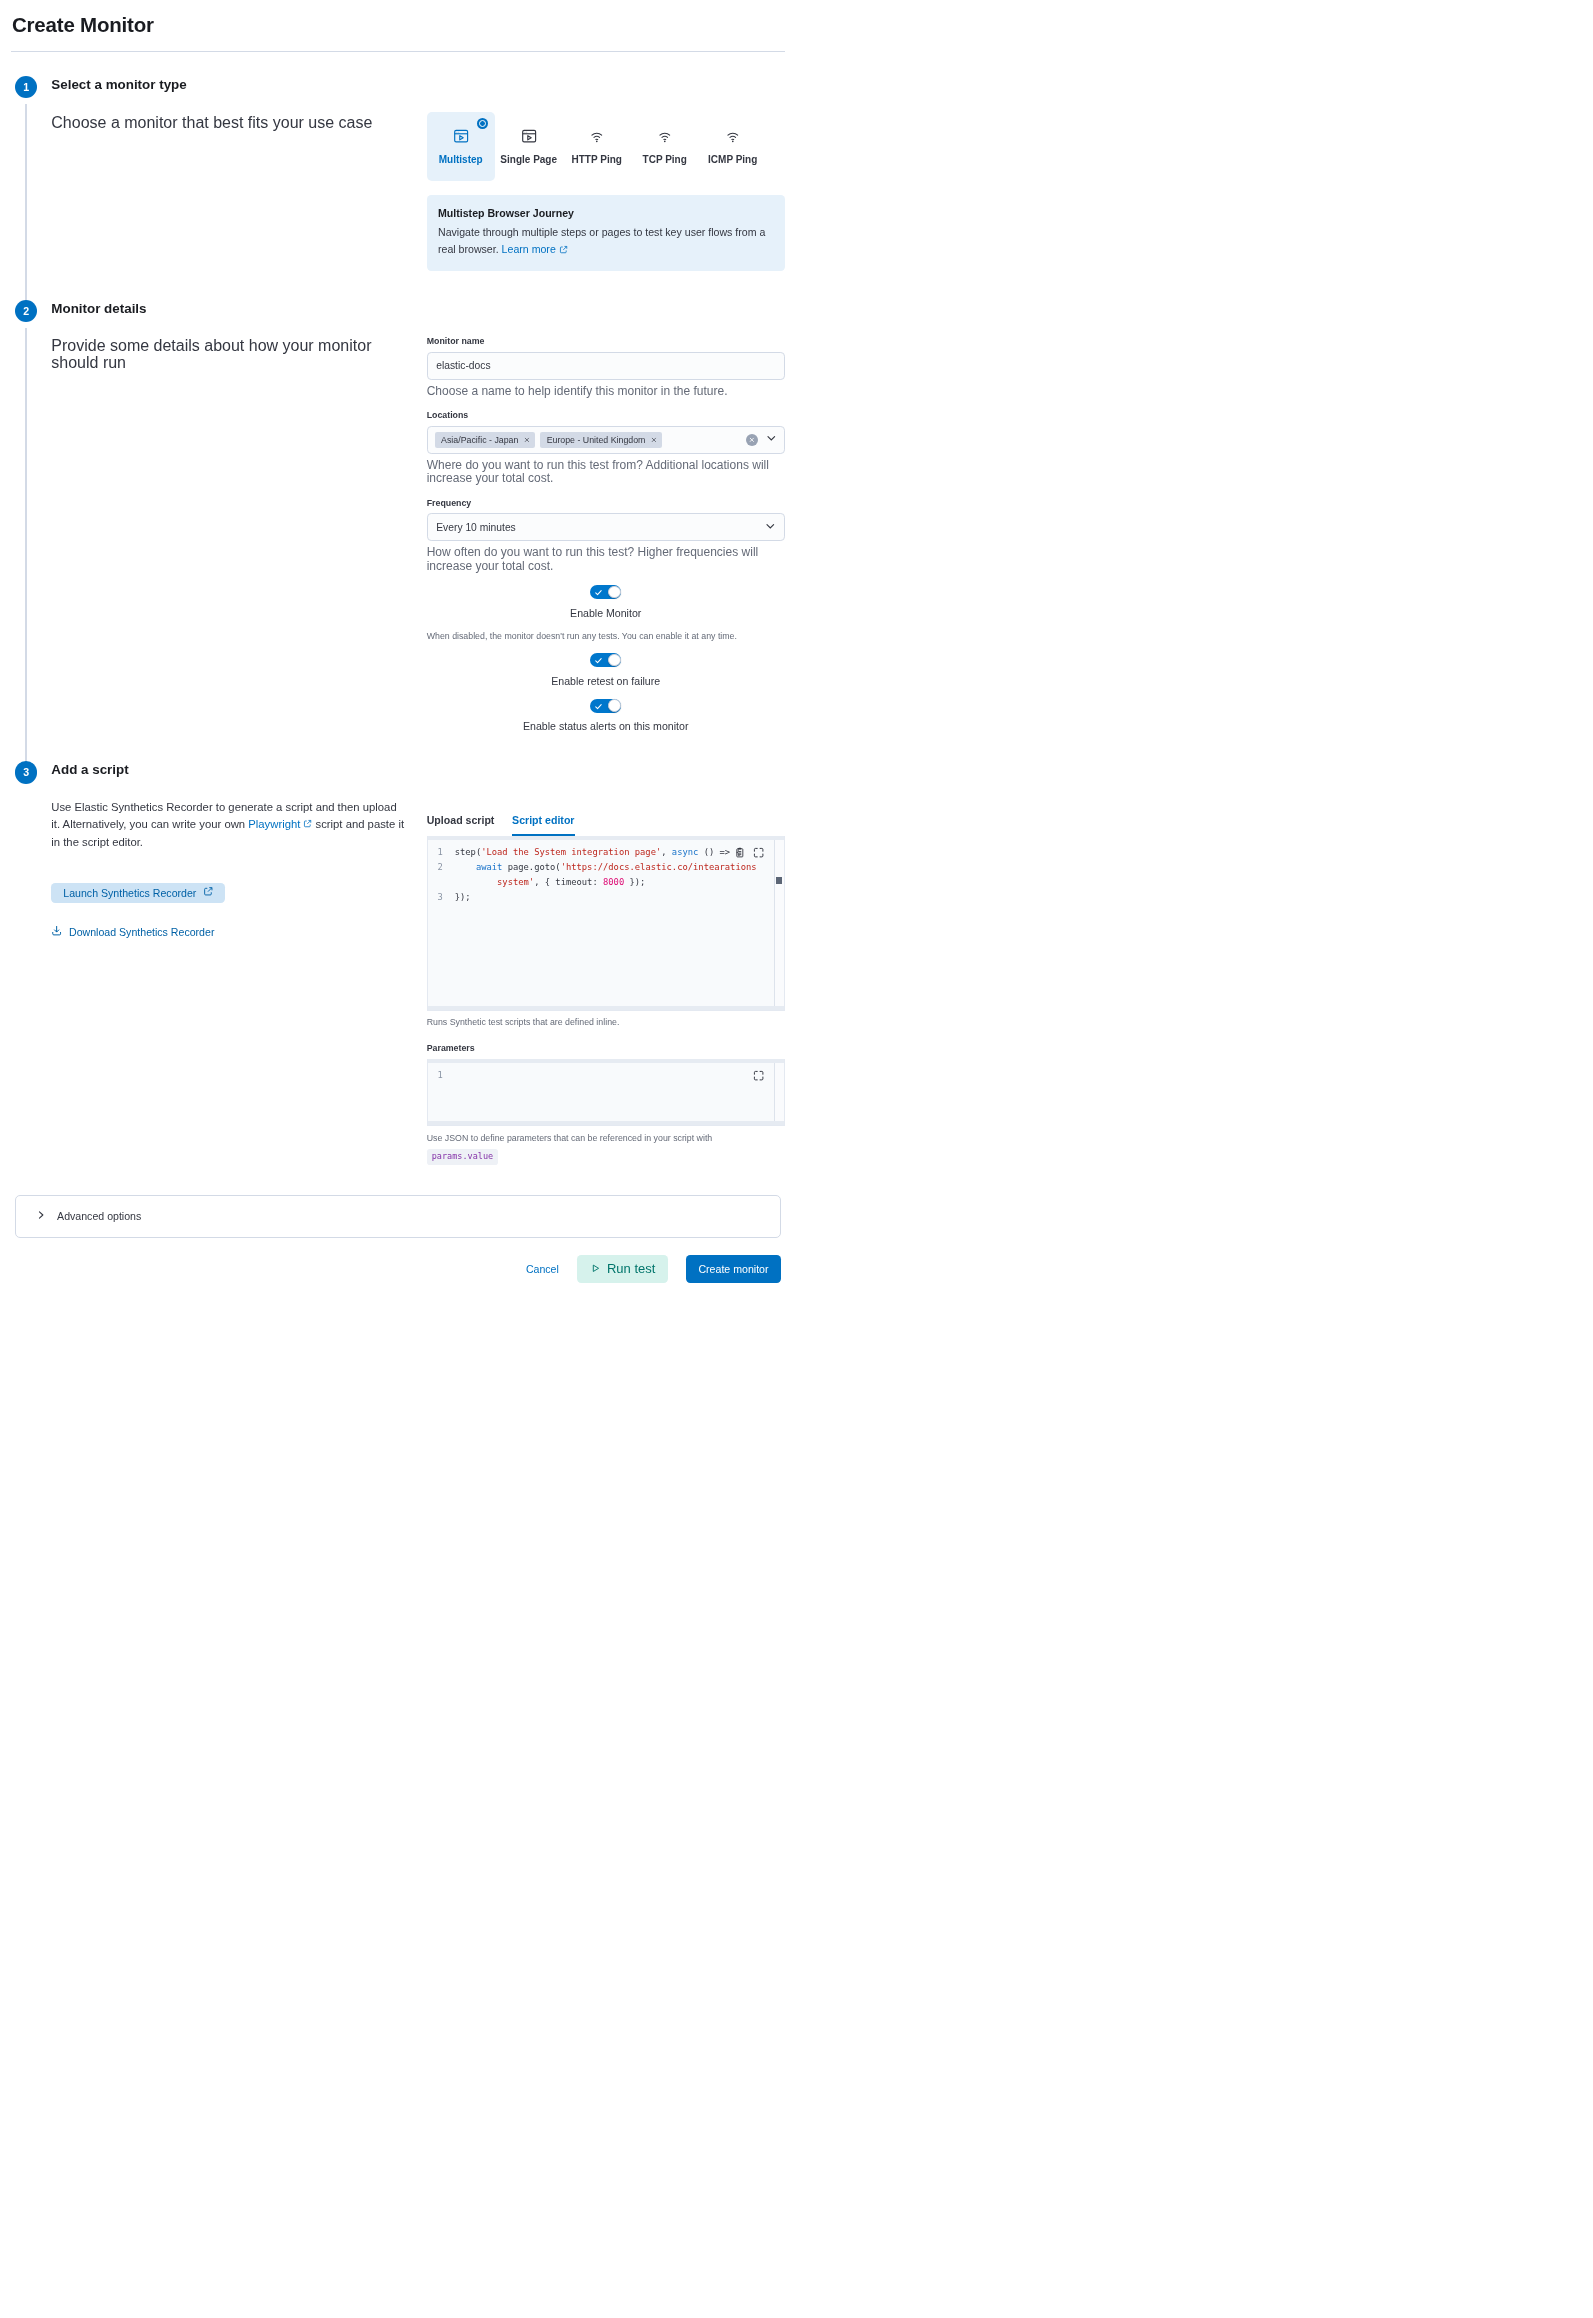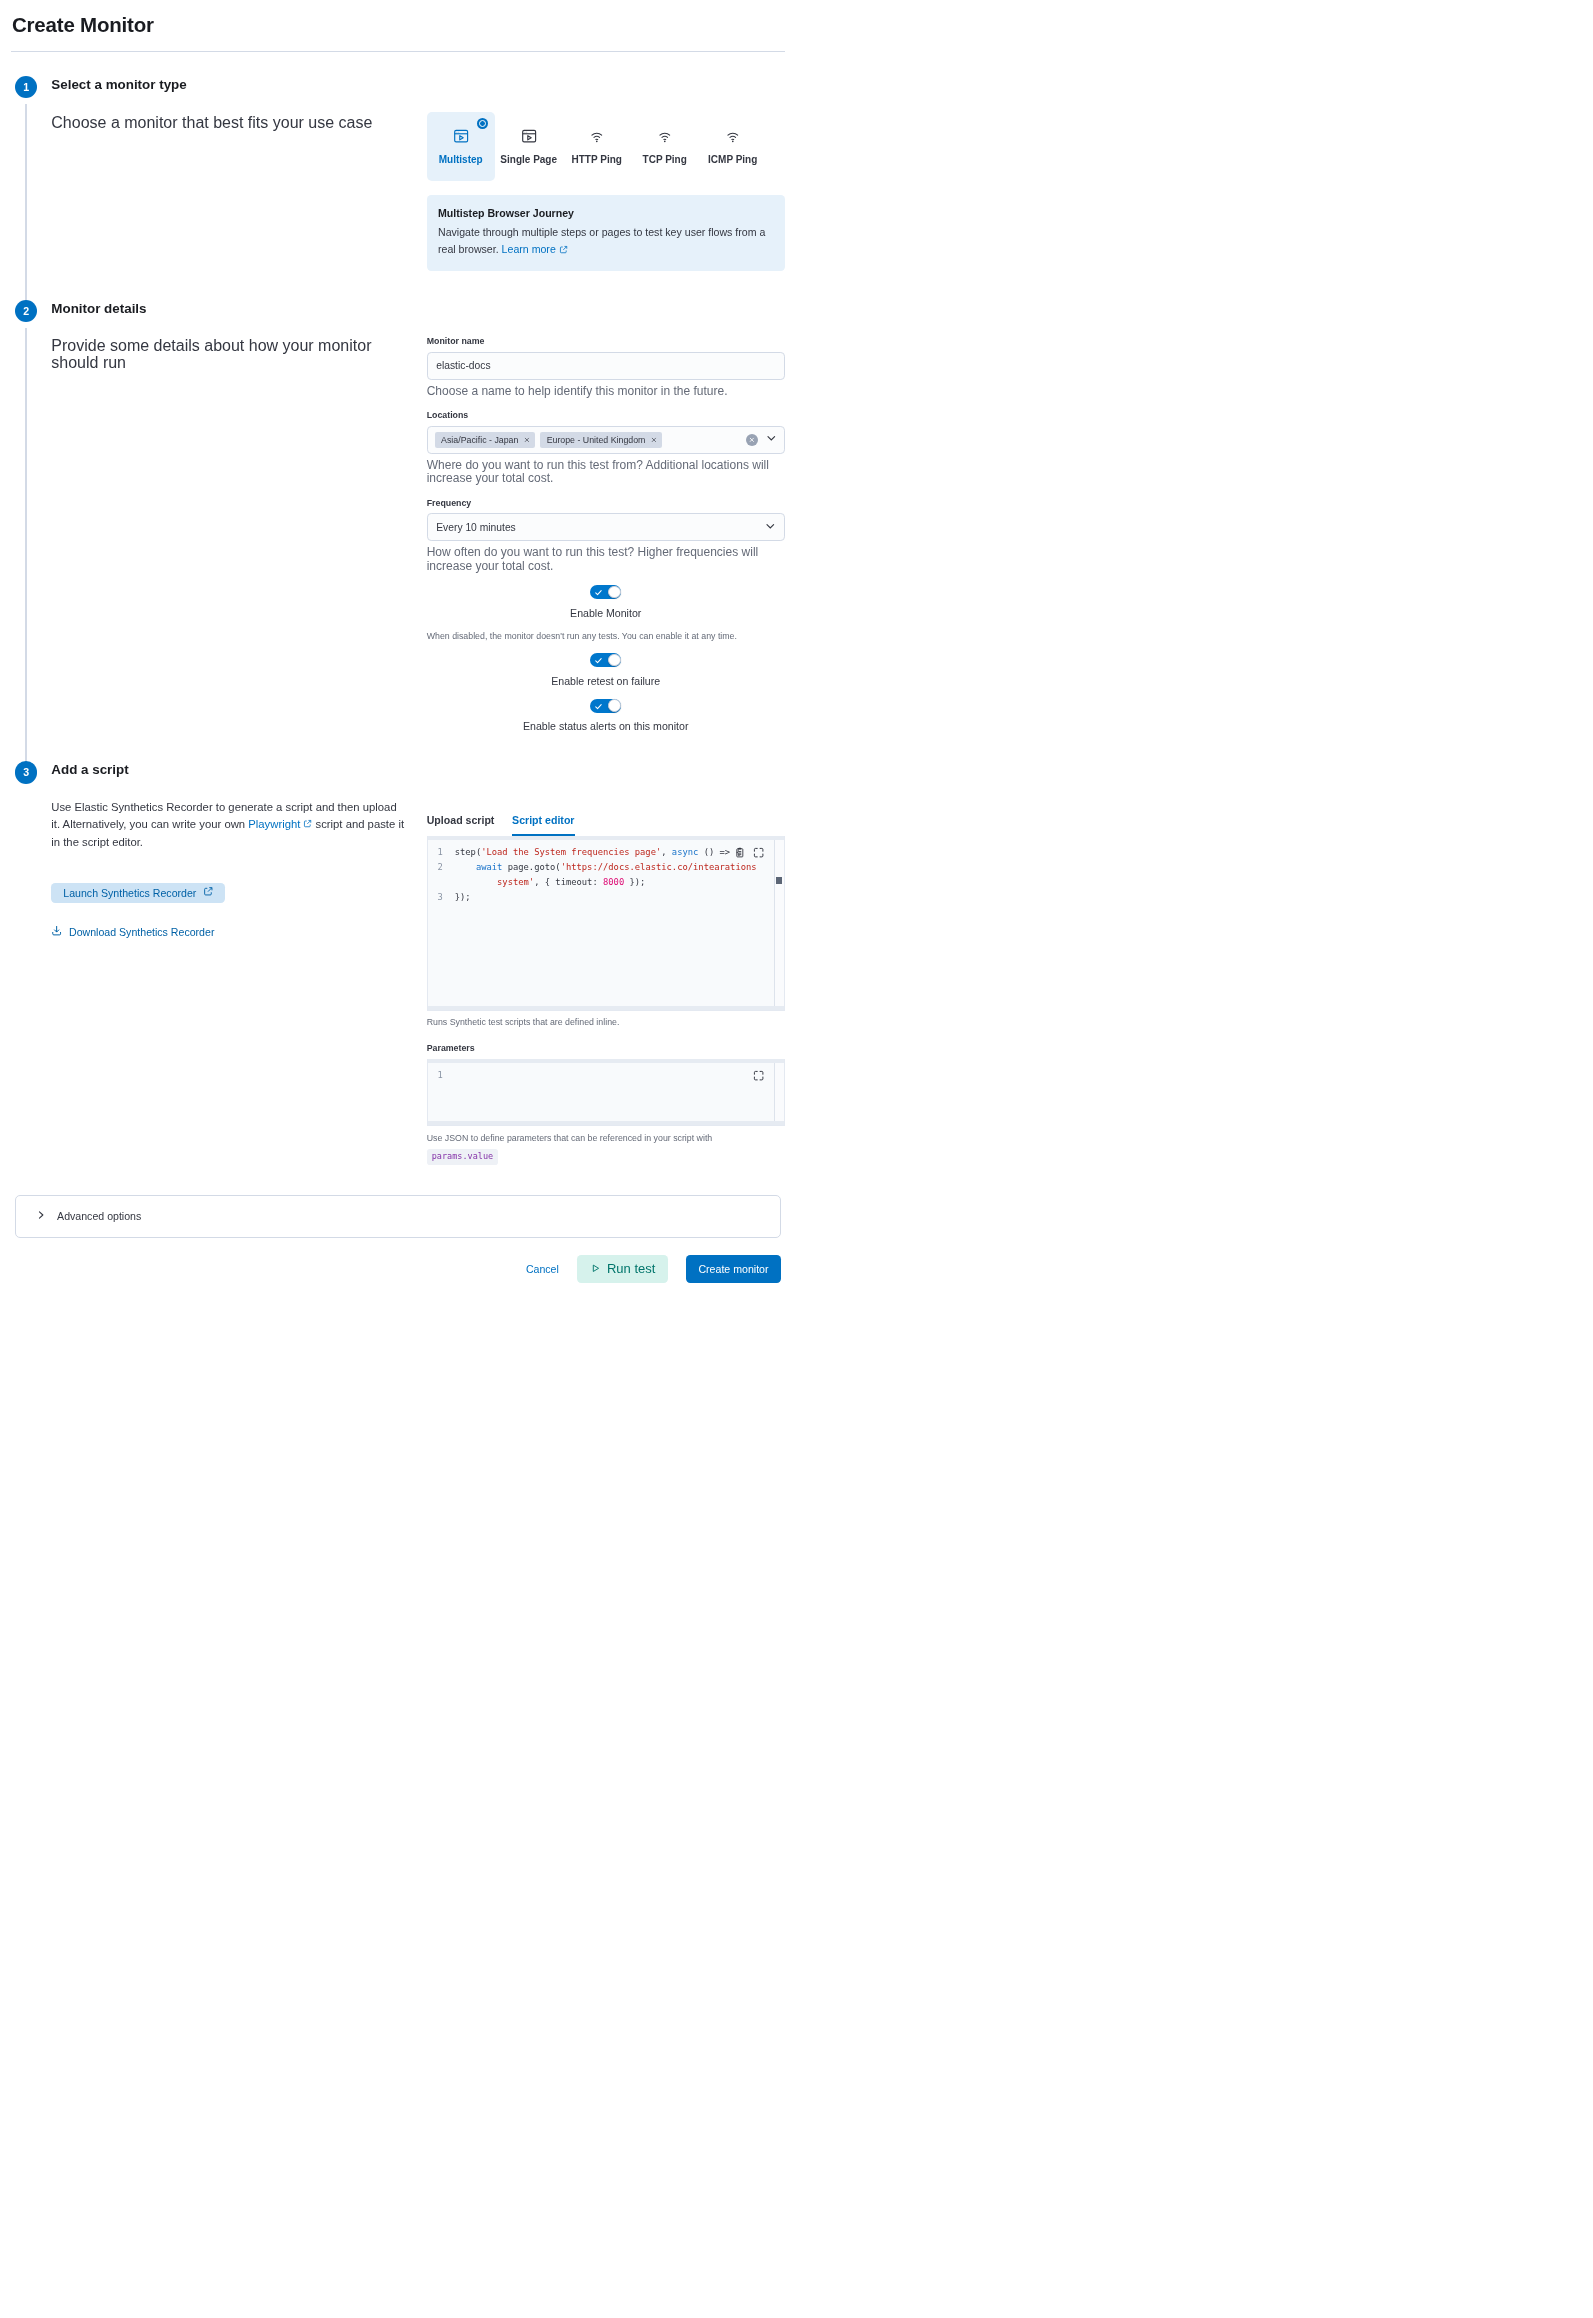--- a/index.html
+++ b/index.html
@@ -359,21 +359,21 @@
               <button class="icon-btn"><svg width="11.3" height="11.3" viewBox="0 0 16 16" fill="none" stroke="currentColor" stroke-width="1.4" stroke-linecap="round">
                     <path d="M2 6V3.5A1.5 1.5 0 0 1 3.5 2H6"></path>
                     <path d="M10 2h2.5A1.5 1.5 0 0 1 14 3.5V6"></path>
                     <path d="M14 10v2.5a1.5 1.5 0 0 1-1.5 1.5H10"></path>
                     <path d="M6 14H3.5A1.5 1.5 0 0 1 2 12.5V10"></path>
                   </svg></button>
             </div>
             <div class="code-lines">
               <div class="code-line">
                   <span class="gutter">1</span>
-                  <span class="code-text"><span class="tk-d">step(</span><span class="tk-s">'Load the System frequencies page'</span><span class="tk-d">, </span><span class="tk-k">async</span><span class="tk-d"> () =&gt; {</span></span>
+                  <span class="code-text"><span class="tk-d">step(</span><span class="tk-s">'Load the System integration page'</span><span class="tk-d">, </span><span class="tk-k">async</span><span class="tk-d"> () =&gt; {</span></span>
                 </div>
               <div class="code-line">
                   <span class="gutter">2</span>
                   <span class="code-text"><span class="tk-d">    </span><span class="tk-k">await</span><span class="tk-d"> page.goto(</span><span class="tk-s">'https://docs.elastic.co/intearations</span></span>
                 </div>
               <div class="code-line">
                   <span class="gutter"></span>
                   <span class="code-text"><span class="tk-d">        </span><span class="tk-s">system'</span><span class="tk-d">, { timeout: </span><span class="tk-n">8000</span><span class="tk-d"> });</span></span>
                 </div>
               <div class="code-line">

